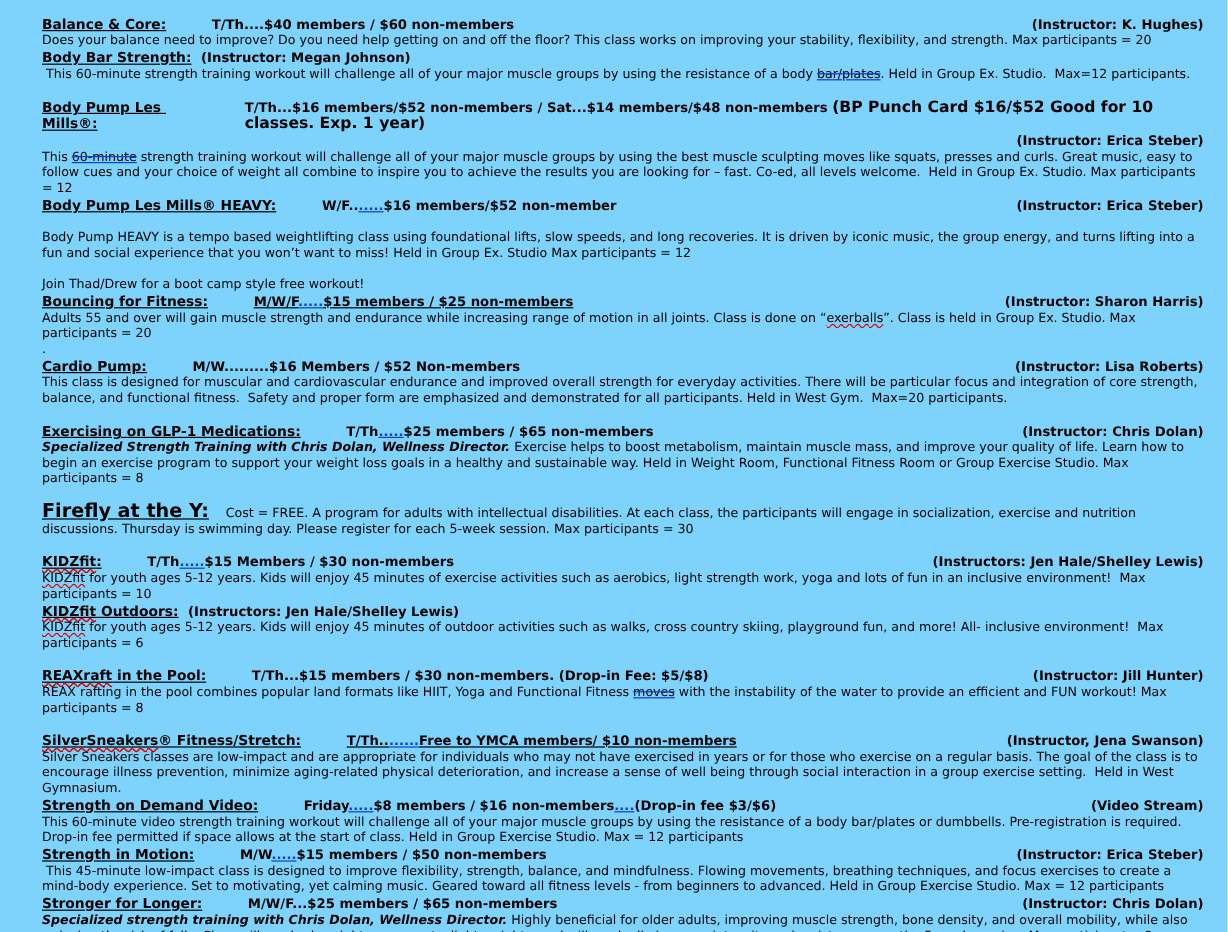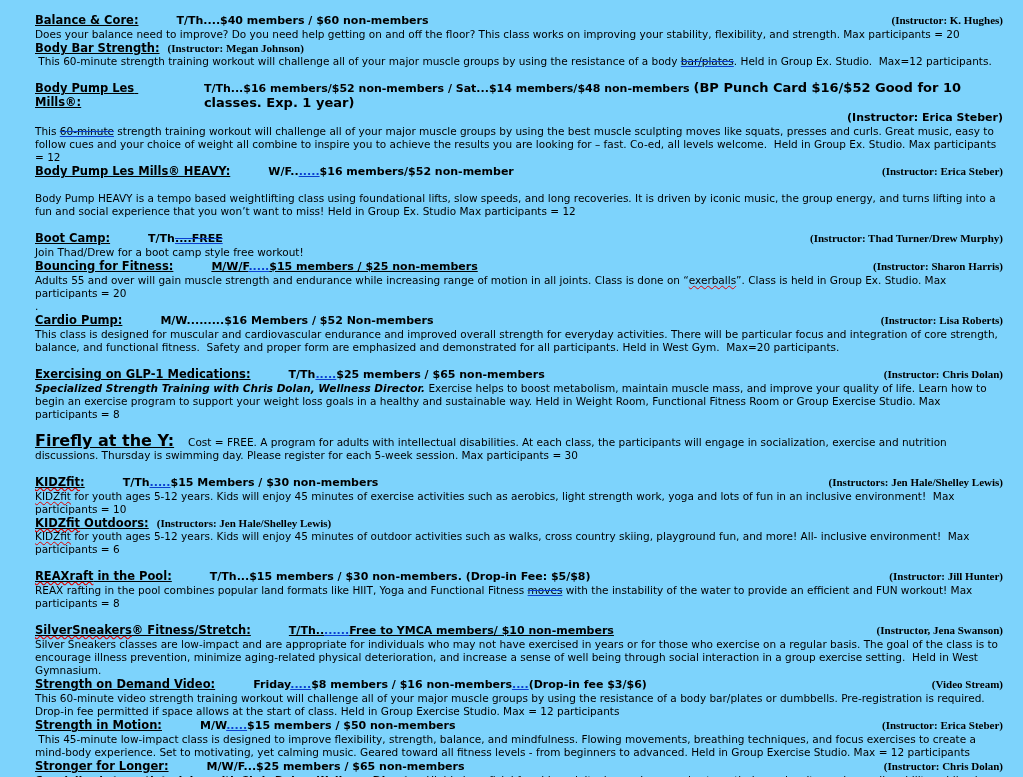--- a/index.html
+++ b/index.html
@@ -7,21 +7,21 @@
     width:1023px;height:777px;box-sizing:border-box;
     background:#7dd3fc;color:#000;
     padding:13px 20px 8px 35px;
     font-family:"DejaVu Sans","Liberation Sans",sans-serif;
     font-size:10.5px;line-height:13px;overflow:hidden;
   }
   .entry{margin:0;}
   .hrow{display:flex;align-items:baseline;font-weight:bold;font-size:11px;line-height:14px;}
   .cname{white-space:nowrap;text-decoration:underline;font-size:11.5px;}
   .csched{flex:1 1 auto;margin-left:38px;white-space:nowrap;}
-  .cinst{white-space:nowrap;text-align:right;margin-left:8px;font-family:Liberation Serif, serif;}
+  .cinst{white-space:nowrap;text-align:right;margin-left:8px;}
   .inst-line{text-align:right;font-weight:bold;font-size:11px;line-height:14px;}
   .desc{font-size:10.5px;line-height:13px;}
   .seg{white-space:pre-wrap;}
   .seg.ins{color:#0a3fd0;text-decoration:underline;text-decoration-color:#0a3fd0;}
   .seg.del{color:#000;text-decoration:underline line-through;text-decoration-color:#0a3fd0;}
   .seg.u{text-decoration:underline;text-decoration-color:#000;}
   .seg.wavy{text-decoration:underline;text-decoration-style:wavy;text-decoration-color:#e00000;text-decoration-thickness:1px;}
   .cname .seg.wavy{text-decoration:underline wavy;text-decoration-color:#e00000;}
   .seg.bi{font-weight:bold;font-style:italic;}
   .seg.b{font-weight:normal;}
@@ -73,25 +73,20 @@
       <span class="csched"><span class="seg p">W/F..</span><span class="seg ins">.....</span><span class="seg p">$16 members/$52 non-member</span></span>
       <span class="cinst">(Instructor: Erica Steber)</span>
     </div>
     <div class="gap"></div>
     <div class="desc"><span class="seg">Body Pump HEAVY is a tempo based weightlifting class using foundational lifts, slow speeds, and long recoveries. It is driven by iconic music, the group energy, and turns lifting into a fun and social experience that you won’t want to miss! Held in Group Ex. Studio Max participants = 12</span></div>
   </div>
 
   <div class="gap"></div>
 
   <div class="entry">
-    <div class="hrow">
-      <span class="cname"><span class="seg">Boot Camp:</span></span>
-      <span class="csched"><span class="seg p">T/Th</span><span class="seg del">....FREE</span></span>
-      <span class="cinst">(Instructor: Thad Turner/Drew Murphy)</span>
-    </div>
     <div class="desc"><span class="seg">Join Thad/Drew for a boot camp style free workout!</span></div>
   </div>
 
   <div class="entry">
     <div class="hrow">
       <span class="cname"><span class="seg">Bouncing for Fitness:</span></span>
       <span class="csched"><span class="seg u">M/W/F</span><span class="seg ins">.....</span><span class="seg u">$15 members / $25 non-members</span></span>
       <span class="cinst">(Instructor: Sharon Harris)</span>
     </div>
     <div class="desc">

